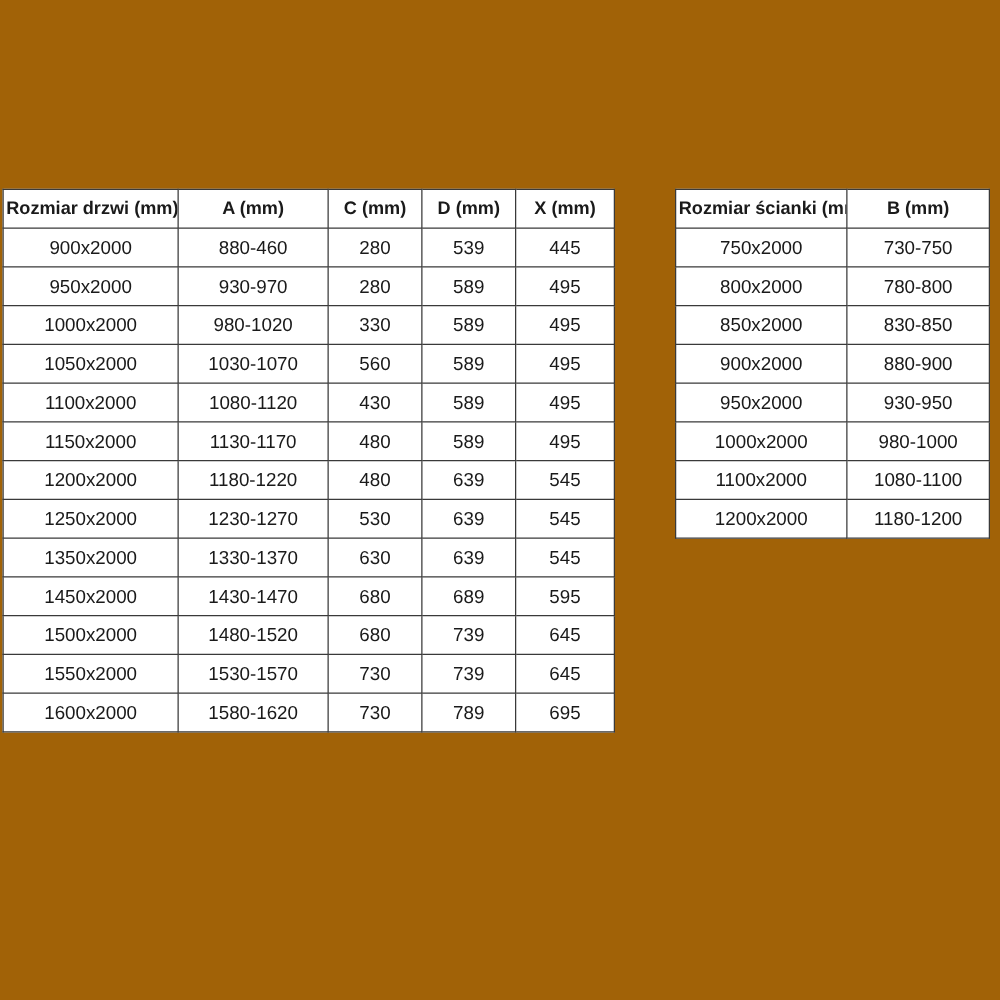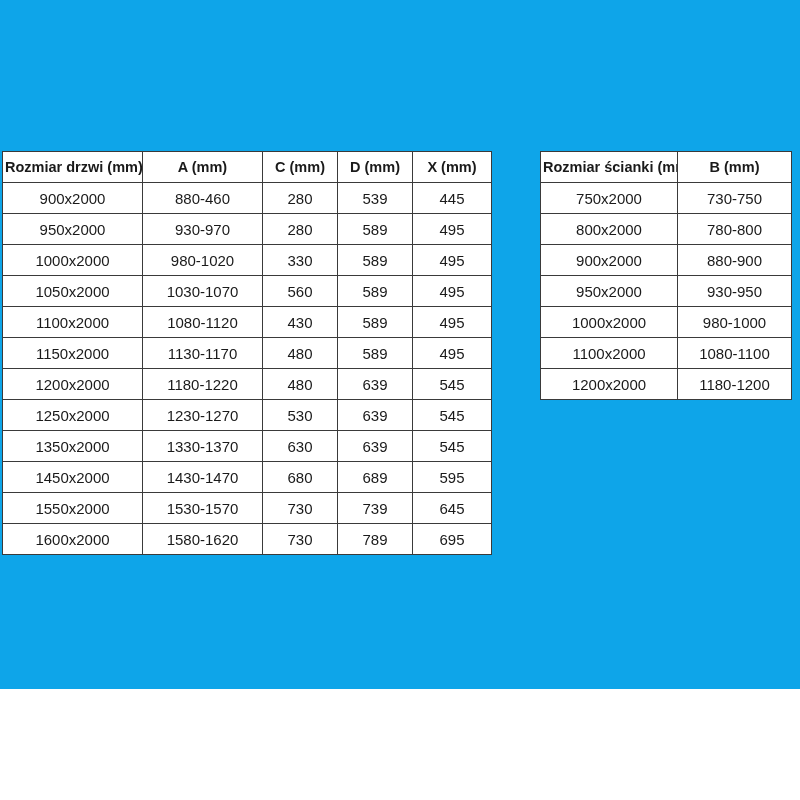--- a/index.html
+++ b/index.html
@@ -6,22 +6,22 @@
     margin: 0;
     padding: 0;
     width: 800px;
     height: 800px;
     background: #ffffff;
     font-family: "Liberation Sans", sans-serif;
   }
   .canvas {
     position: relative;
     width: 800px;
-    height: 689px;
-    background: #0ea5e9;
+    height: 800px;
+    background: #a16207;
     overflow: hidden;
   }
   table.dim-table {
     position: absolute;
     border-collapse: collapse;
     table-layout: fixed;
     background: #ffffff;
     color: var(--text-color, #1a1a1a);
     font-size: 15px;
   }
@@ -137,20 +137,27 @@
           <td>545</td>
         </tr>
         <tr>
           <td>1450x2000</td>
           <td>1430-1470</td>
           <td>680</td>
           <td>689</td>
           <td>595</td>
         </tr>
         <tr>
+          <td>1500x2000</td>
+          <td>1480-1520</td>
+          <td>680</td>
+          <td>739</td>
+          <td>645</td>
+        </tr>
+        <tr>
           <td>1550x2000</td>
           <td>1530-1570</td>
           <td>730</td>
           <td>739</td>
           <td>645</td>
         </tr>
         <tr>
           <td>1600x2000</td>
           <td>1580-1620</td>
           <td>730</td>
@@ -174,20 +181,24 @@
     <tbody>
         <tr>
           <td>750x2000</td>
           <td>730-750</td>
         </tr>
         <tr>
           <td>800x2000</td>
           <td>780-800</td>
         </tr>
         <tr>
+          <td>850x2000</td>
+          <td>830-850</td>
+        </tr>
+        <tr>
           <td>900x2000</td>
           <td>880-900</td>
         </tr>
         <tr>
           <td>950x2000</td>
           <td>930-950</td>
         </tr>
         <tr>
           <td>1000x2000</td>
           <td>980-1000</td>

